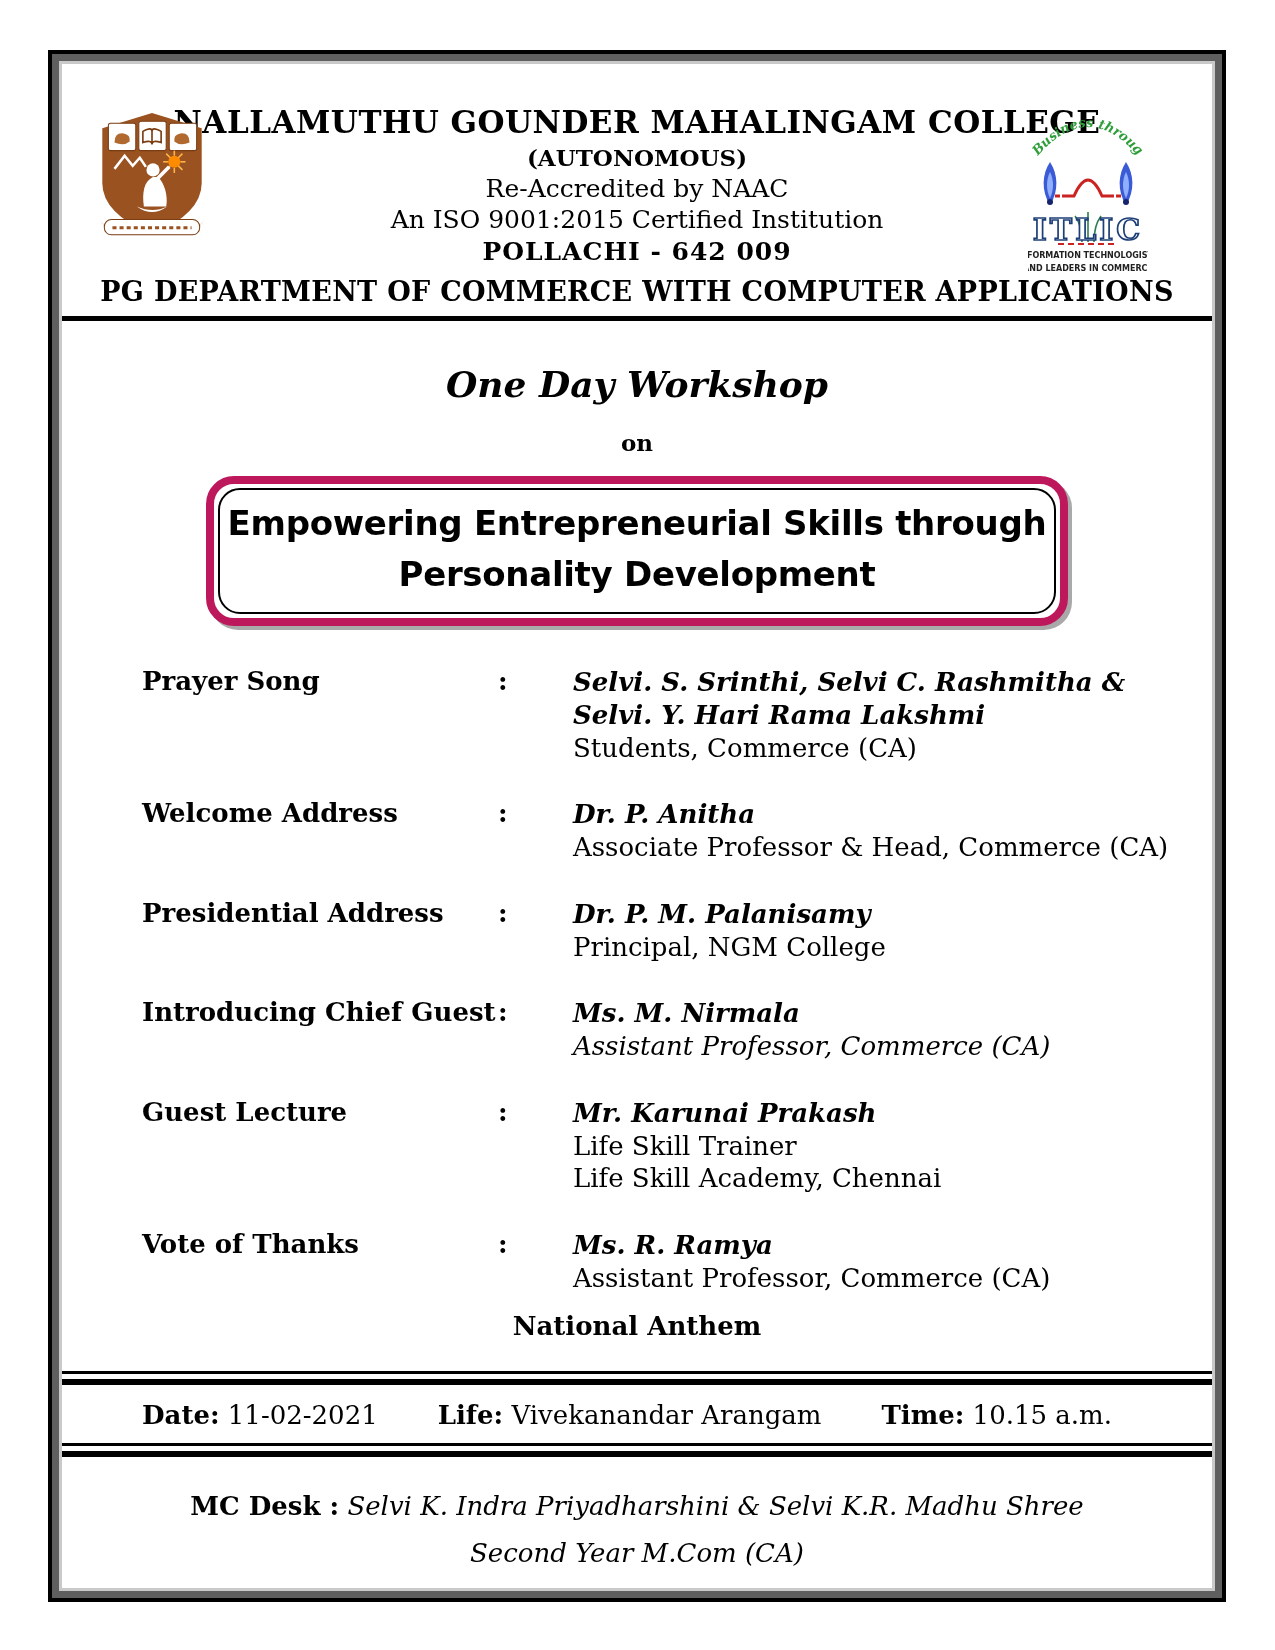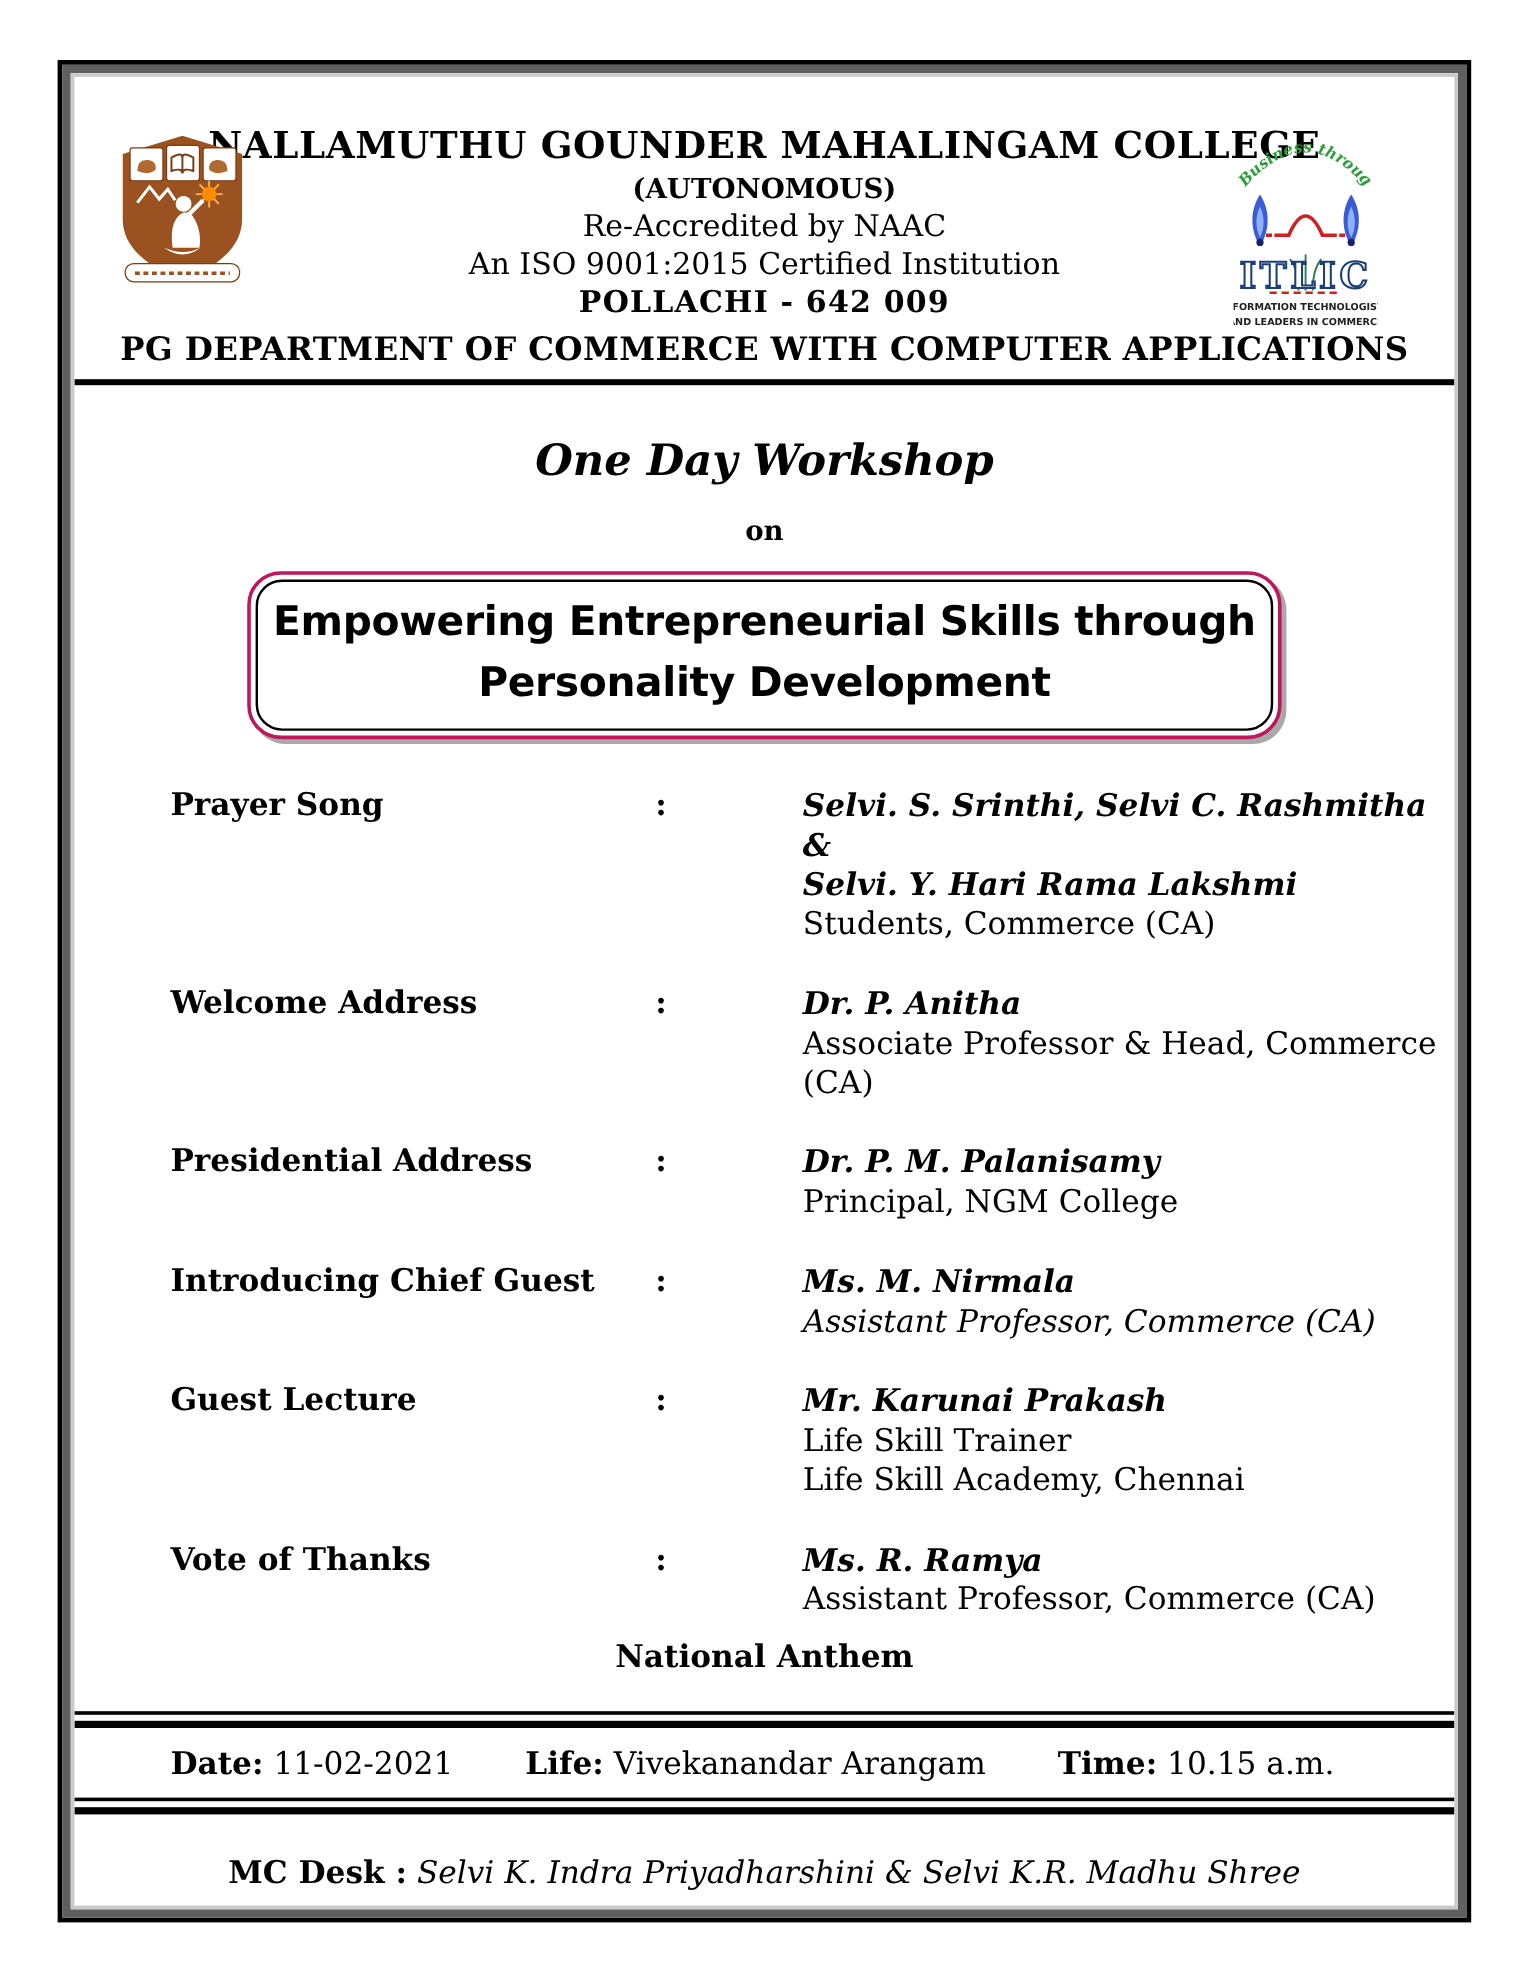--- a/index.html
+++ b/index.html
@@ -28,31 +28,31 @@
   .accred{font-size:25px;margin-top:3px;}
   .iso{font-size:25px;margin-top:2px;}
   .city{font-size:25px;font-weight:bold;letter-spacing:1px;margin-top:2px;}
   .dept{font-size:27px;font-weight:bold;text-align:center;margin-top:10px;letter-spacing:.3px;}
   .hr-thick{height:5px;background:#000;margin-top:9px;}
   
   .kicker{margin-top:42px;text-align:center;font-size:36px;font-weight:bold;font-style:italic;}
   .on-word{margin-top:24px;text-align:center;font-size:23px;font-weight:bold;}
   .titlebox{
     margin:20px auto 0;width:862px;box-sizing:border-box;
-    border:3px solid #be185d;border-radius:28px;padding:4px;
+    border:8px solid #be185d;border-radius:28px;padding:4px;
     box-shadow:4px 4px 0 #a9a9a9;background:#fff;
   }
   .titlebox-in{
     border:2px solid #000;border-radius:22px;padding:8px 4px 12px;
     text-align:center;font-family:"DejaVu Sans","Liberation Sans",sans-serif;
     font-weight:bold;font-size:34px;line-height:1.5;letter-spacing:-.3px;
   }
   
   .program{margin:40px 0 0 80px;}
-  .prow{display:grid;grid-template-columns:356px 75px auto;margin-bottom:34px;gap:48px;}
+  .prow{display:grid;grid-template-columns:356px 75px auto;margin-bottom:34px;}
   .plabel{font-size:26px;font-weight:bold;white-space:nowrap;}
   .pcolon{font-size:26px;font-weight:bold;}
   .pval{font-size:26px;line-height:1.26;}
   .pname{font-weight:bold;font-style:italic;}
   .prole{font-weight:normal;}
   .prole.italic{font-style:italic;}
   .prow.last{margin-bottom:16px;}
   .anthem{text-align:center;font-size:26px;font-weight:bold;margin-top:10px;}
   
   .rule-dbl{margin-top:30px;height:5px;border-top:3px solid #000;border-bottom:6px solid #000;}

